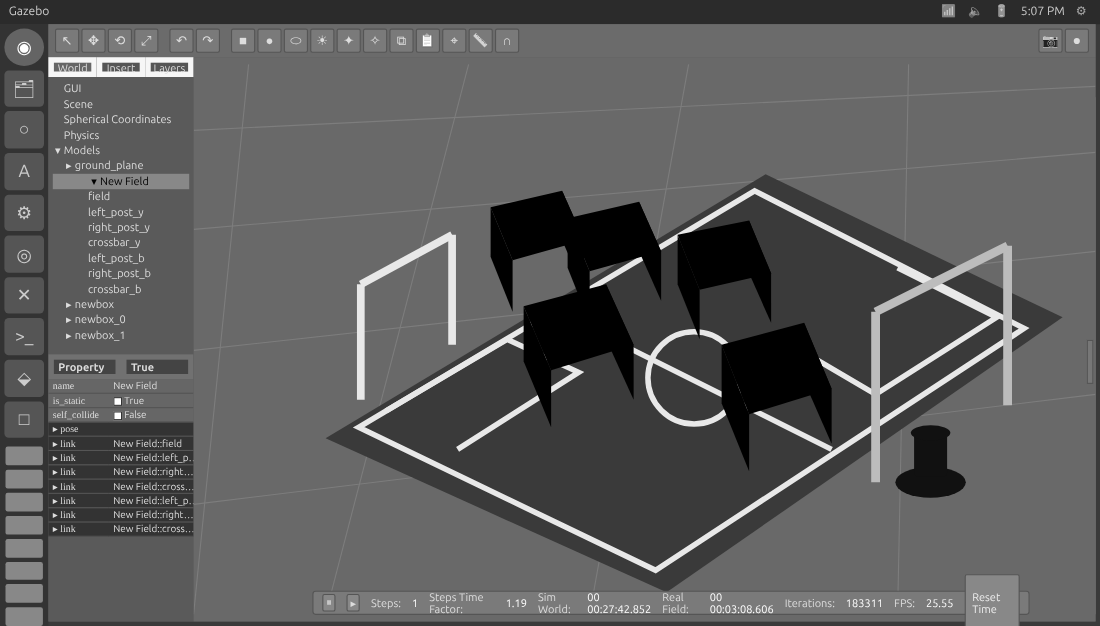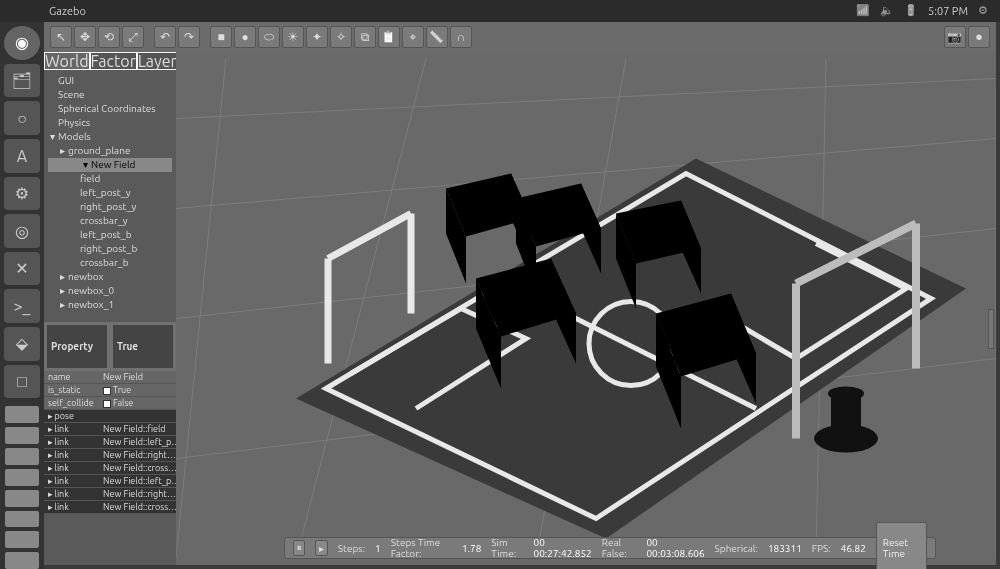--- a/index.html
+++ b/index.html
@@ -1,20 +1,20 @@
 <!DOCTYPE html>
 <html><head>
 <meta charset="utf-8">
 <style>
 * { margin:0; padding:0; box-sizing:border-box; font-family: Ubuntu, sans-serif; }
 body { width:1000px; height:569px; background:#3a3a3a; overflow:hidden; position:relative; filter:grayscale(1); }
 
 
 .menubar { position:absolute; top:0; left:0; right:0; height:22px; background:#2b2b2b; color:#ccc; font-size:11px; display:flex; align-items:center; padding:0 8px; }
-.menubar .title { flex:0 0 auto;margin-left:41px; }
+.menubar .title { flex:0 0 auto; }
 .menubar .right { margin-left:auto; display:flex; gap:10px; align-items:center; }
 .menubar .right span { font-size:11px; }
 .sysicon { width:14px; height:14px; display:inline-block; opacity:.75; }
 
 
 .launcher { position:absolute; top:22px; left:0; width:44px; bottom:0; background:#333; display:flex; flex-direction:column; align-items:center; padding-top:4px; gap:4px; }
 .launcher .lbtn { width:36px; height:36px; border-radius:4px; background:#555; display:flex; align-items:center; justify-content:center; color:#ccc; font-size:16px; }
 .launcher .lbtn.ubuntu { background:#dd4814; color:#fff; border-radius:50%; }
 .launcher .spacer { flex:1; }
 .launcher .lbtn.drive { background:#888; width:34px; height:18px; border-radius:2px; }
@@ -27,37 +27,37 @@
 .toolbar .tbtn { width:22px; height:22px; background:#7a7a7a; border:1px solid #555; border-radius:2px; display:flex; align-items:center; justify-content:center; color:#ddd; font-size:12px; }
 .toolbar .sep { width:6px; }
 .toolbar .right { margin-left:auto; display:flex; gap:2px; }
 
 
 .body { flex:1; display:flex; position:relative; }
 
 
 .leftpanel { width:132px; background:#5a5a5a; display:flex; flex-direction:column; font-size:10px; color:#ddd; }
 .tabs { display:flex; height:18px; }
-.tabs .tab { flex:1; background:#555; border:1px solid #fef9c3; display:flex; align-items:center; justify-content:center; font-size:16px; }
+.tabs .tab { flex:1; background:#555; border:5px solid #fef9c3; display:flex; align-items:center; justify-content:center; font-size:10px; }
 .tabs .tab.active { background:#666; }
 .tree { padding:4px 4px; line-height:14px; }
 .tree-item { white-space:nowrap; overflow:hidden; }
 .tree-item.lv0 { padding-left:2px; }
 .tree-item.lv1 { padding-left:12px; }
 .tree-item.lv2 { padding-left:24px; }
 .tree-item .arrow { display:inline-block; width:8px; }
 .tree-item.sel { background:#dd7733; color:#000;padding-left:35px; }
 
 .proptable { margin-top:6px; }
 .prophead { display:flex; background:#444; }
-.prophead div { flex:1; padding:16px 4px; font-weight:bold; border:3px solid #ec4899; font-size:10px; }
+.prophead div { flex:1; padding:1px 4px; font-weight:bold; border:5px solid #ec4899; font-size:10px; }
 .proprow { display:flex; background:#666; }
 .proprow.alt { background:#701a75; }
 .proprow div { flex:1; padding:1px 4px; border-bottom:1px solid #555; font-size:9px; overflow:hidden; white-space:nowrap; }
-.proprow div:first-child { flex:0 0 55px; }
+.proprow div:first-child { flex:0 0 55px;font-family:Liberation Serif, serif; }
 .chk { display:inline-block; width:8px; height:8px; background:#fff; border:1px solid #333; margin-right:2px; vertical-align:middle;}
 
 
 .viewport { flex:1; position:relative; background:#696969; overflow:hidden; }
 .viewport svg { position:absolute; top:0; left:0; width:100%; height:100%; }
 
 
 .rhandle { position:absolute; right:2px; top:50%; width:6px; height:40px; background:#777; border:1px solid #555; }
 
 
@@ -128,21 +128,21 @@
       <div class="tbtn">📷</div>
       <div class="tbtn">⏺</div>
     </div>
   </div>
 
   <div class="body">
 
     <div class="leftpanel">
       <div class="tabs">
         <div class="tab active">World</div>
-        <div class="tab">Factor</div>
+        <div class="tab">Insert</div>
         <div class="tab">Layers</div>
       </div>
       <div class="tree" id="treehost">
           <div class="tree-item lv0"><span class="arrow"></span>GUI</div>
           <div class="tree-item lv0"><span class="arrow"></span>Scene</div>
           <div class="tree-item lv0"><span class="arrow"></span>Spherical Coordinates</div>
           <div class="tree-item lv0"><span class="arrow"></span>Physics</div>
           <div class="tree-item lv0"><span class="arrow">▾</span>Models</div>
           <div class="tree-item lv1"><span class="arrow">▸</span>ground_plane</div>
           <div class="tree-item lv1 sel"><span class="arrow">▾</span>New Field</div>
@@ -287,24 +287,24 @@
       <div class="rhandle"></div>
     </div>
   </div>
 
   <div class="status">
     <div class="pbtn">⏸</div>
     <div class="pbtn">▸</div>
     <span>Steps:</span>
     <span class="val">1</span>
     <span>Steps Time Factor:</span>
-    <span class="val">1.78</span>
-    <span>Sim Time:</span>
+    <span class="val">1.19</span>
+    <span>Sim World:</span>
     <span class="val">00 00:27:42.852</span>
-    <span>Real False:</span>
+    <span>Real Field:</span>
     <span class="val">00 00:03:08.606</span>
-    <span>Spherical:</span>
+    <span>Iterations:</span>
     <span class="val">183311</span>
     <span>FPS:</span>
-    <span class="val">46.82</span>
+    <span class="val">25.55</span>
     <div class="btn">Reset Time</div>
   </div>
 </div>
 
 </body></html>

